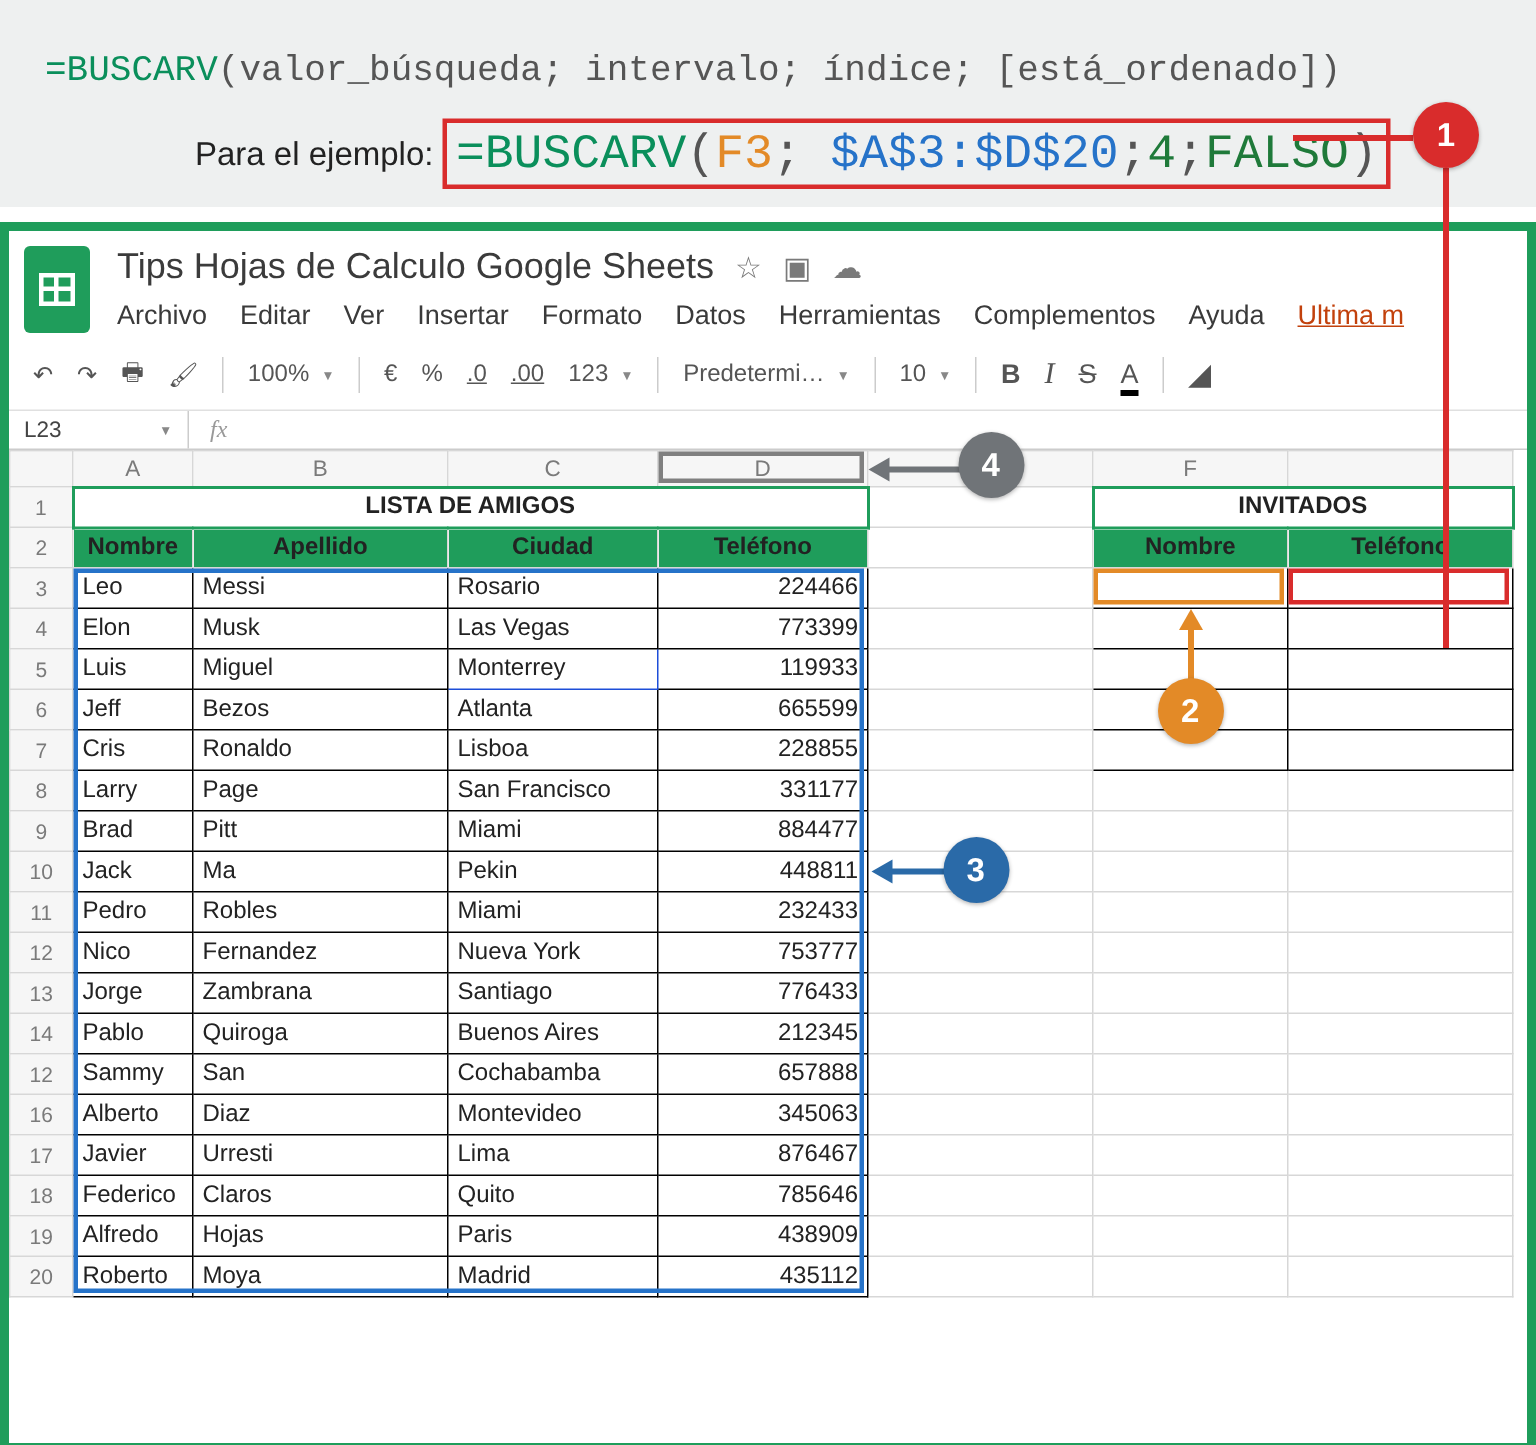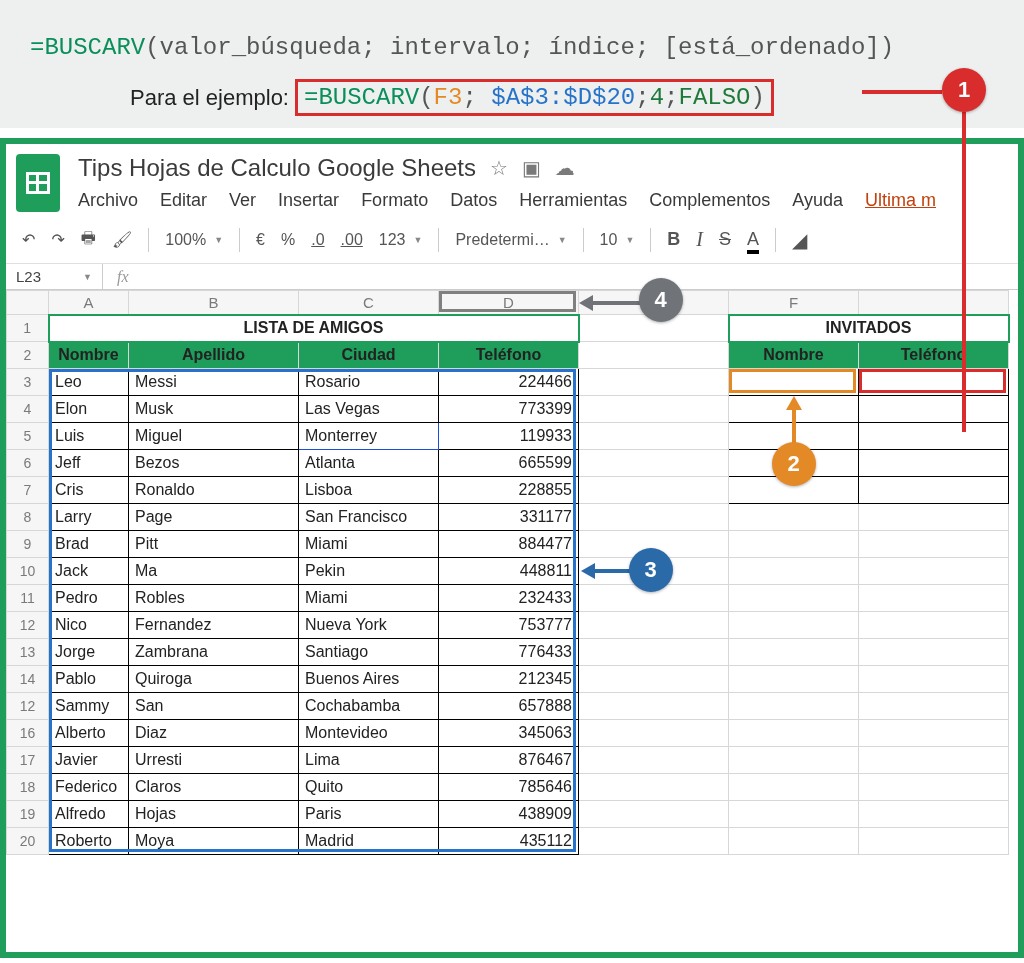--- a/index.html
+++ b/index.html
@@ -23,21 +23,21 @@
   .formula-line2 .lead {
     font-family: Arial, sans-serif;
     font-size: 22px;
     color: #222;
     margin-left: 100px;
     margin-right: 6px;
   }
   .formula-box {
     border: 3px solid #d92c2c;
     padding: 2px 6px;
-    font-size: 24px;
+    font-size: 32px;
     background: #eef0f0;
     display: inline-block;
   }
   .tok-func { color: #0a8f5b; }
   .tok-par { color: #555; }
   .tok-ref { color: #e38a27; }
   .tok-range { color: #2673c9; }
   .tok-num { color: #1f7a3a; }
   .tok-bool { color: #1f7a3a; }
   .tok-sep { color: #555; }
@@ -104,21 +104,21 @@
   .tb-textcolor { position:relative; font-size:18px; }
   .tb-textcolor::after { content:""; position:absolute; left:0; right:0; bottom:-4px; height:4px; background:#000; }
   .tb-fill { font-size:20px; }
 
   
   .fx-row {
     display:flex; align-items:center; border-bottom:1px solid #ccc;
     font-size:15px; color:#444;
   }
   .namebox {
-    width:97px; padding:4px 10px;
+    width:120px; padding:4px 10px;
     display:flex; justify-content:space-between; align-items:center;
     border-right:1px solid #ccc;
   }
   .namebox .dd { font-size:9px; color:#888; }
   .fx-label { font-style:italic; color:#999; padding:0 14px; font-family:"Times New Roman",serif; font-size:16px; }
 
   
   .grid-wrap { position:relative; }
   table.sheet { border-collapse:collapse; table-layout:fixed; }
   .sheet th, .sheet td {

